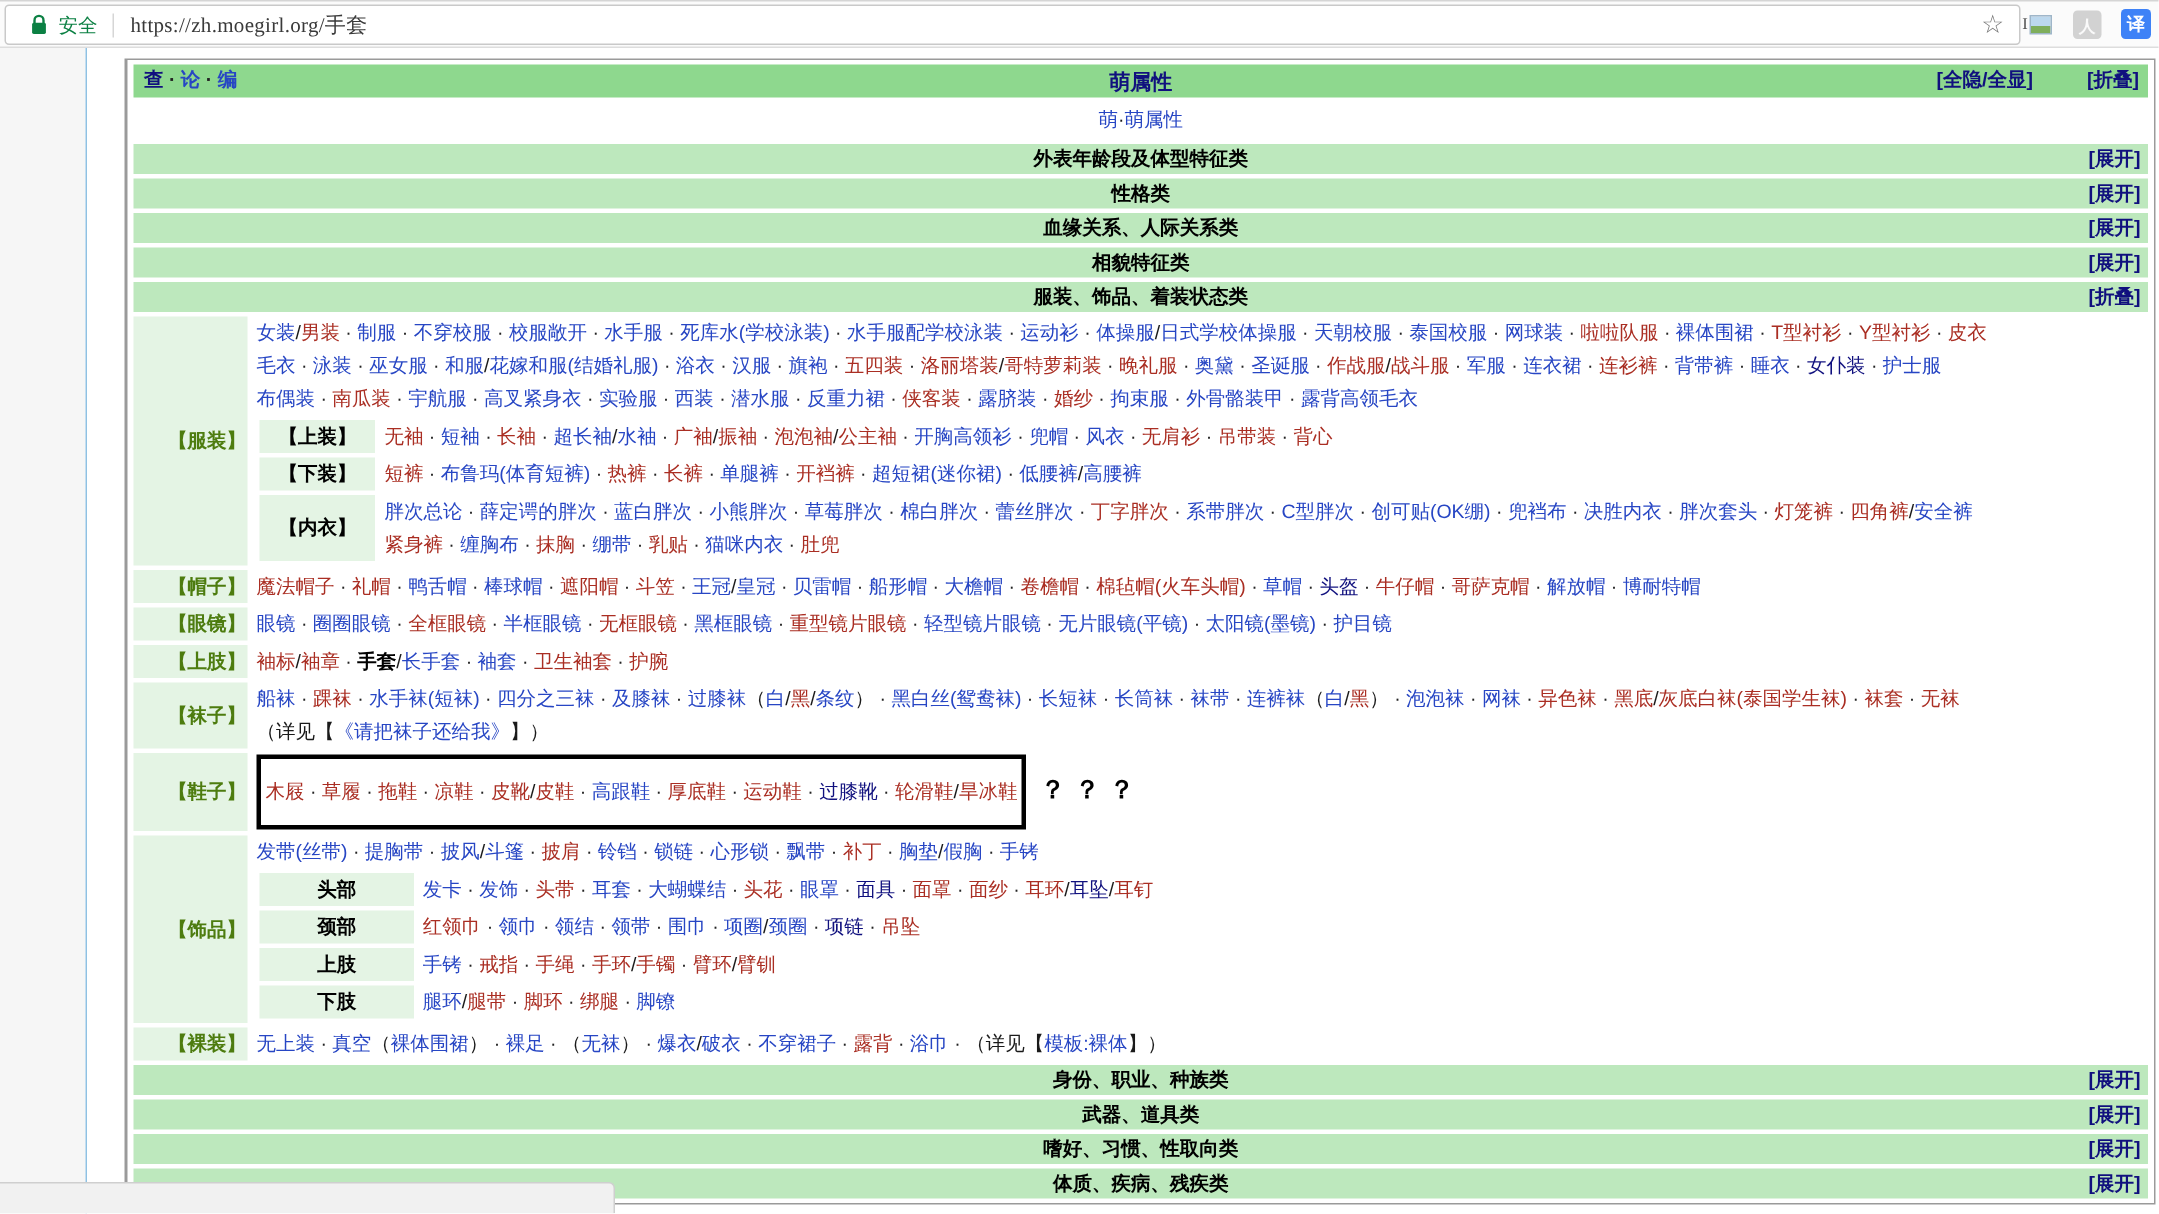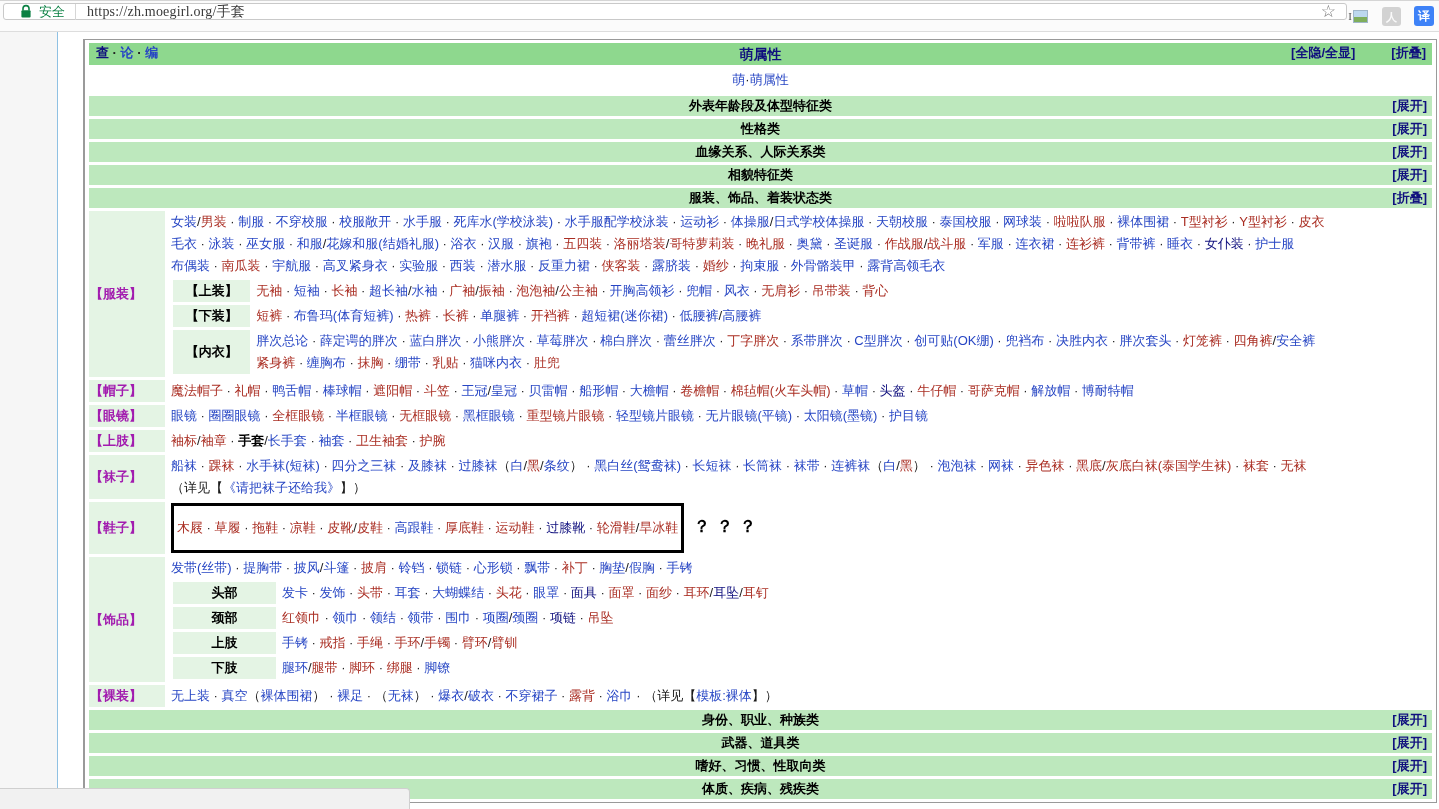--- a/index.html
+++ b/index.html
@@ -4,21 +4,21 @@
 <style>
   * { box-sizing: border-box; }
   html,body { margin:0; padding:0; }
   body {
     width:1439px; height:809px; overflow:hidden; background:#fff;
     font-family:"Liberation Sans","DejaVu Sans",sans-serif;
   }
   
   .toolbar { position:relative; height:32px; background:#fbfbfb;
     border-top:1px solid #d5d5d5; border-bottom:1px solid #ddd; }
-  .omnibox { position:absolute; left:3px; top:2px; width:1344px; height:17px;
+  .omnibox { position:absolute; left:3px; top:2px; width:1344px; height:27px;
     background:#fff; border:1px solid #c9c9c9; border-radius:3px;
     display:flex; align-items:center; padding:0 8px; }
   .lock-icon { display:inline-flex; margin:0 7px 0 8px; color:var(--secure-green); }
   .secure { color:var(--secure-green); font-size:13px; font-weight:400; margin-right:10px; }
   .om-div { width:1px; height:16px; background:#d6d6d6; margin-right:11px; }
   .url { font-size:14px; color:#3a3a3a; letter-spacing:.2px;font-family:Liberation Serif, serif; }
   .star { margin-left:auto; font-size:17px; color:#767676; line-height:1; padding-right:2px; }
   .ext-icons { position:absolute; right:5px; top:4px; display:flex; align-items:center; gap:13px; }
   .ext { width:22px; height:22px; display:flex; align-items:center; justify-content:center; }
   .ext-image .iglyph { font-size:11px; color:#555; margin-right:1px; font-family:"Liberation Serif",serif; }
@@ -42,22 +42,22 @@
     text-align:center; font-weight:bold; }
   .vte { position:absolute; left:7px; top:0; line-height:20px; font-weight:bold; }
   .nav-title { line-height:20px; color:var(--link-navy); font-size:14px; }
   .title-right { position:absolute; right:6px; top:0; line-height:20px; font-weight:bold; }
   .title-right .toggle { margin-left:16px; color:var(--link-navy); cursor:pointer;padding-left:20px; }
   td.above { text-align:center; padding:3px 0 4px; }
   th.section { background:var(--section-bg); height:20px; position:relative;
     text-align:center; font-weight:bold; color:#000; }
   .section-toggle { position:absolute; right:5px; top:0; line-height:20px;
     color:var(--link-navy); font-weight:bold; cursor:pointer;margin-left:30px; }
-  th.glabel { background:var(--label-bg); text-align:left; vertical-align:middle;
-    font-weight:bold; color:#a21caf; }
+  th.glabel { background:var(--label-bg); text-align:right; vertical-align:middle;
+    font-weight:bold; color:#4d7c0f; }
   td.list { padding:0; vertical-align:top; }
   .line { line-height:20px; padding:1px 2px; }
   .subtable { width:100%; border-collapse:separate; border-spacing:4px 3px; margin:0; }
   .subtable th.sublabel { background:var(--label-bg); font-weight:bold; white-space:nowrap;
     padding:0 9px; text-align:center; vertical-align:middle; }
   .c-b { color:var(--link-blue); cursor:pointer; }
   .c-r { color:var(--link-red); cursor:pointer; }
   .c-n { color:var(--link-navy); cursor:pointer; }
   .c-k { color:#1a1a1a; }
   .c-bk { color:#000; font-weight:bold; }

